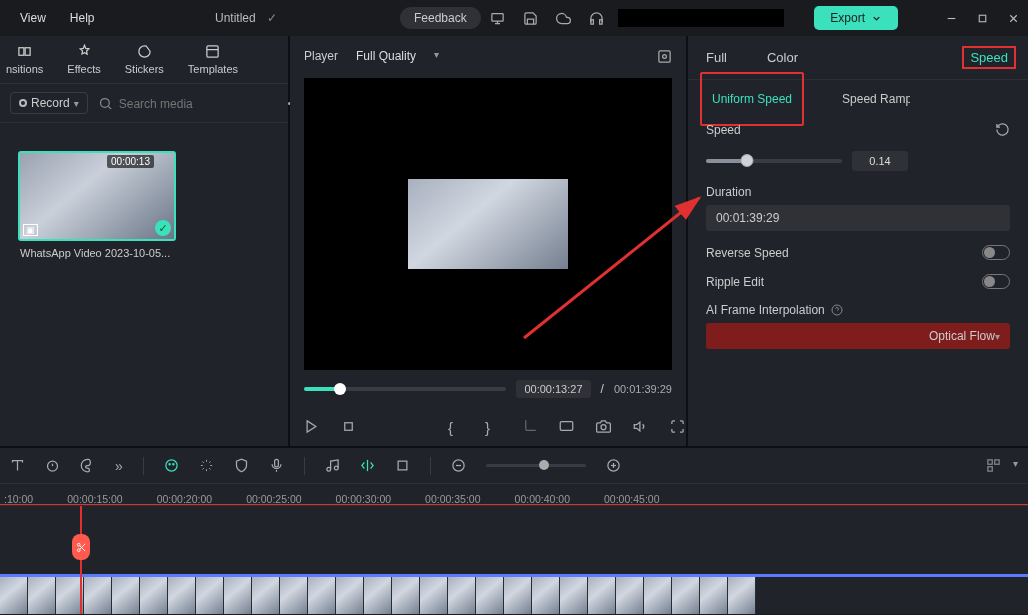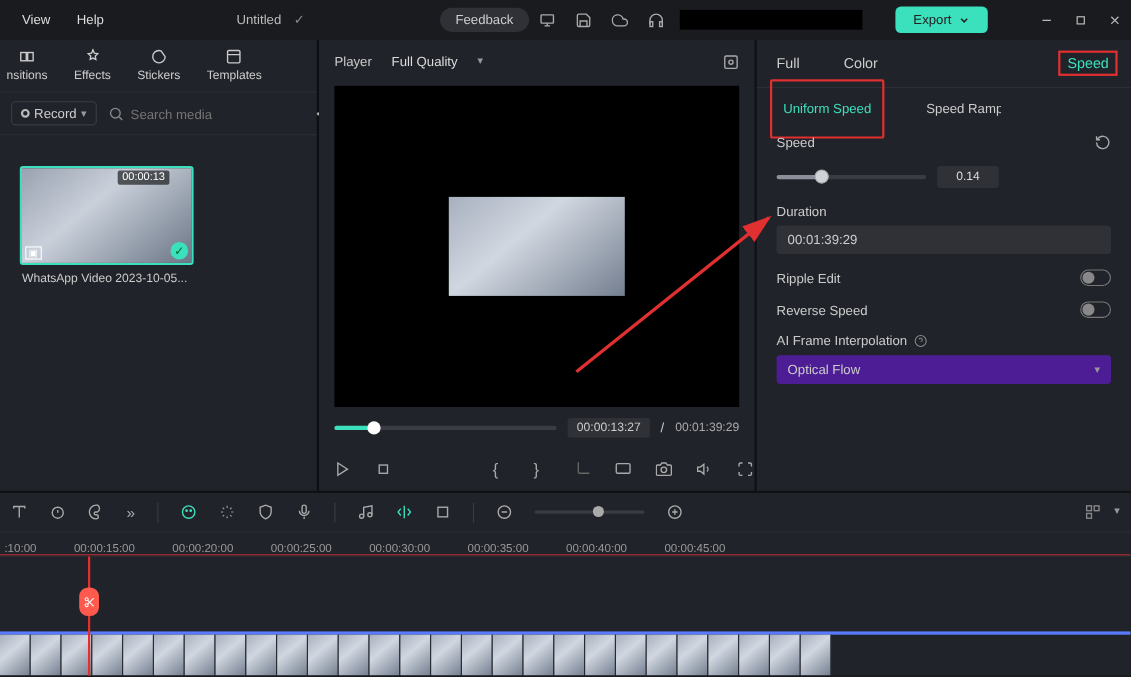--- a/index.html
+++ b/index.html
@@ -137,21 +137,21 @@
   }
   .slider .fill { position:absolute; left:0; top:0; height:4px; width:30%; background:#8b8f99; border-radius:2px;}
   .slider .knob { position:absolute; left:30%; top:-5px; width:13px; height:13px; border-radius:50%; background:#cfd2d8; border:1px solid #aaa; transform:translateX(-50%);}
   .value-box { background:#2f3137; color:#ddd; padding:4px 0; width:56px; text-align:center; border-radius:3px; font-size:11px;}
   .dur-box { background:#2f3137; color:#ccc; padding:6px 10px; border-radius:3px; font-size:12px; width:100%; }
   .toggle {
     width:28px; height:15px; border:1px solid #777; border-radius:8px; position:relative;
     display:inline-block;
   }
   .toggle::after { content:""; position:absolute; width:11px; height:11px; background:#888; border-radius:50%; top:1px; left:1px;}
-  .ai-sel { background:#4c1d95; border-radius:3px; padding:6px 10px; display:flex; justify-content:space-between; align-items:center; font-size:12px; }
+  .ai-sel { background:#7f1d1d; border-radius:3px; padding:6px 10px; display:flex; justify-content:flex-end; align-items:center; font-size:12px; }
   .reset-ic { color:#aaa; }
 
   .bottom {
     height: 168px;
     background:#21232a;
     border-top:2px solid #0e0f12;
     display:flex; flex-direction:column;
   }
   .tl-toolbar { height:36px; display:flex; align-items:center; padding:0 10px; gap:20px; color:#aaa; border-bottom:1px solid #2d2f36;}
   .tl-toolbar .sep { width:1px; height:18px; background:#3a3c44; }
@@ -390,25 +390,25 @@
             <div class="fill"></div>
             <div class="knob"></div>
           </div>
         <div class="value-box">0.14</div>
       </div>
       <div>
         <div style="margin-bottom:6px">Duration</div>
         <div class="dur-box">00:01:39:29</div>
       </div>
       <div class="prop-row">
+        <span>Reverse Speed</span>
+        <span class="toggle"></span>
+      </div>
+      <div class="prop-row">
         <span>Ripple Edit</span>
-        <span class="toggle"></span>
-      </div>
-      <div class="prop-row">
-        <span>Reverse Speed</span>
         <span class="toggle"></span>
       </div>
       <div>
         <div style="margin-bottom:6px; display:flex; align-items:center; gap:6px;">
           <span>AI Frame Interpolation</span>
           <svg width="12" height="12" viewBox="0 0 24 24" fill="none" stroke="#888" stroke-width="2">
               <circle cx="12" cy="12" r="10"></circle>
               <path d="M9.09 9a3 3 0 0 1 5.83 1c0 2-3 3-3 3"></path>
               <line x1="12" y1="17" x2="12" y2="17"></line>
             </svg>

